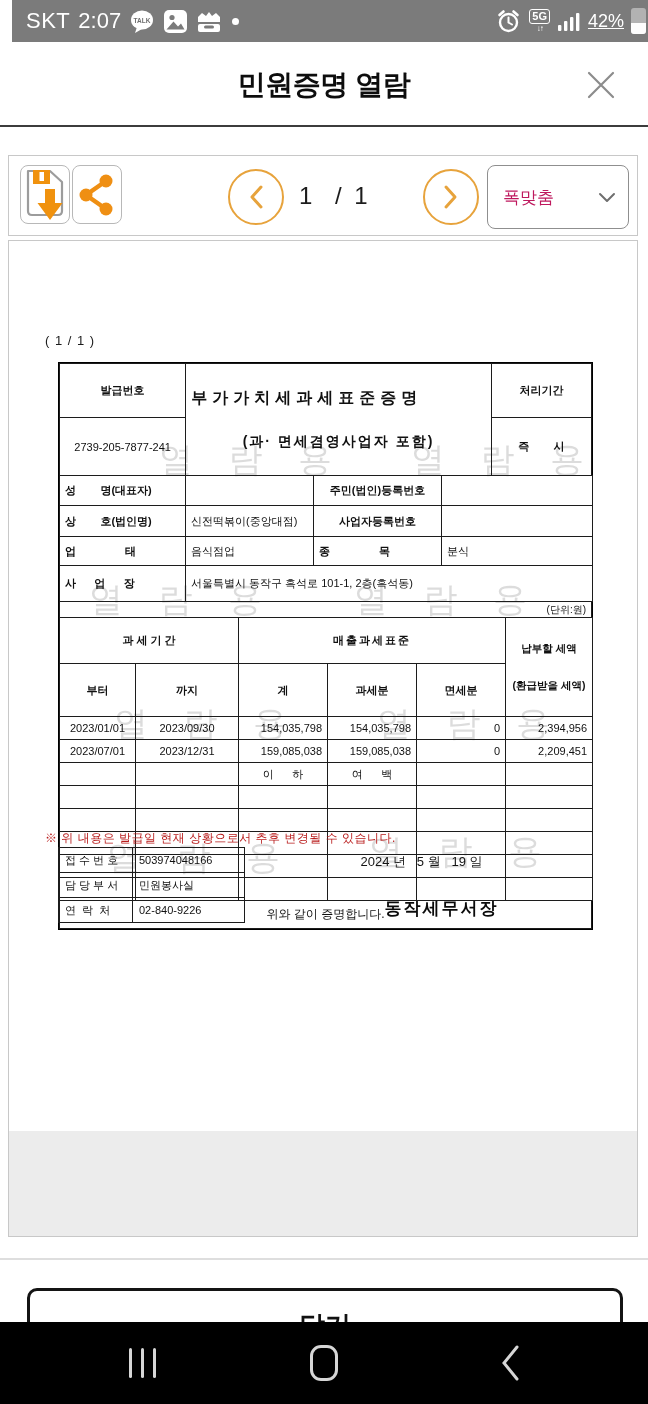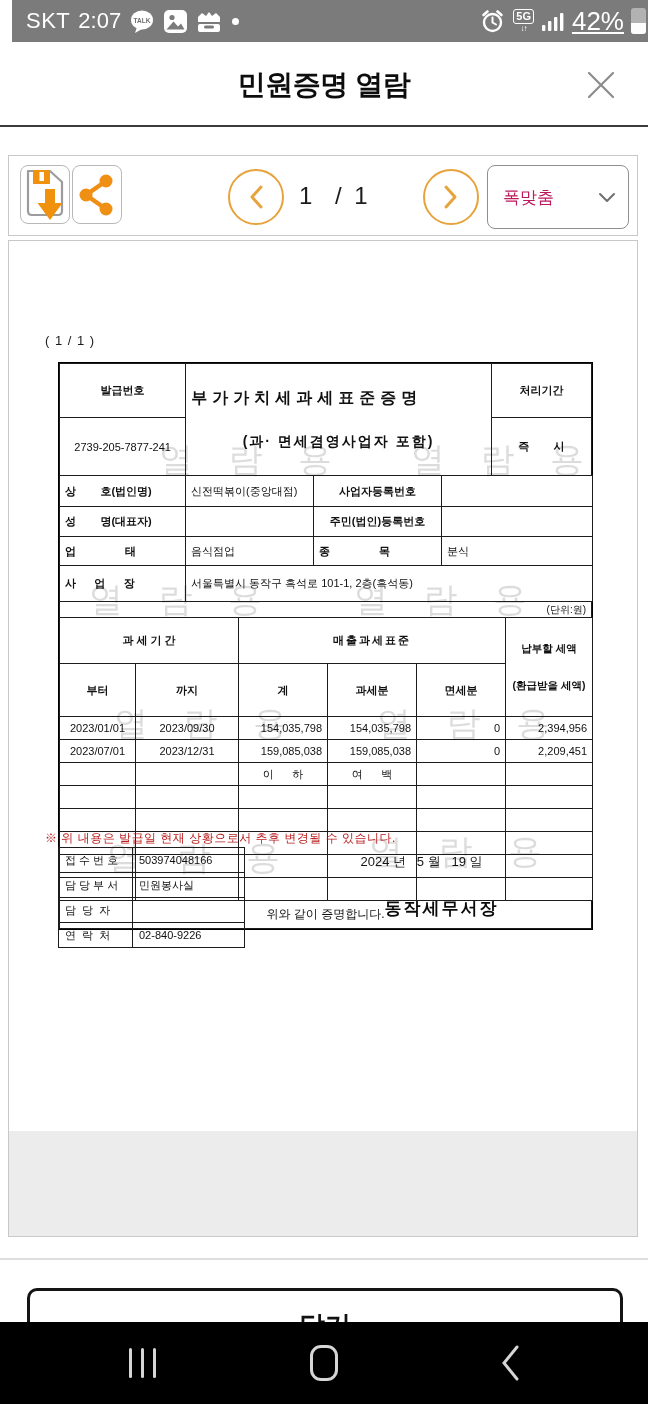--- a/index.html
+++ b/index.html
@@ -14,21 +14,21 @@
   .sb-left{display:flex;align-items:center;gap:8px;}
   .sb-carrier{font-size:22px;letter-spacing:.5px;}
   .sb-time{font-size:22px;}
   .sb-ico{display:inline-flex;align-items:center;justify-content:center;}
   .sb-dot{width:7px;height:7px;border-radius:50%;background:#fff;margin-left:2px;}
   .sb-right{margin-left:auto;display:flex;align-items:center;gap:7px;}
   .fiveg{display:flex;flex-direction:column;align-items:center;line-height:1;}
   .fiveg-box{border:1.5px solid #fff;border-radius:3px;font-size:11px;font-weight:bold;
     padding:1px 2px;letter-spacing:0;}
   .fiveg-arrows{font-size:8px;margin-top:1px;letter-spacing:-1px;}
-  .sb-batt-pct{font-size:26px;text-decoration:underline;}
+  .sb-batt-pct{font-size:18px;text-decoration:underline;}
   .battery{width:15px;height:26px;border-radius:3px;background:rgba(255,255,255,.42);
     position:relative;overflow:hidden;}
   .battery-fill{position:absolute;left:0;right:0;bottom:0;height:42%;background:#fdfdfd;}
   
   .app-header{position:absolute;left:0;top:42px;width:648px;height:85px;background:#fff;
     border-bottom:2px solid #3c3c3c;box-sizing:border-box;}
   .app-title{position:absolute;left:0;right:0;top:0;height:85px;line-height:85px;
     text-align:center;font-size:28px;font-weight:bold;color:#0d0d0d;letter-spacing:-.5px;}
   .hdr-close{position:absolute;right:30px;top:26px;width:34px;height:34px;cursor:pointer;}
   
@@ -241,30 +241,30 @@
       </table>
 
     <table>
       <colgroup>
           <col style="width:126px">
           <col style="width:128px">
           <col style="width:128px">
           <col style="width:151px">
         </colgroup>
       <tbody>
-          <tr style="height:31px">
+          <tr style="height:30px">
+        <td class="lbl">성        명(대표자)</td>
+        <td></td>
+        <td class="lbl ctr">주민(법인)등록번호</td>
+        <td></td>
+      </tr>
+      <tr style="height:31px">
         <td class="lbl">상        호(법인명)</td>
         <td>신전떡볶이(중앙대점)</td>
         <td class="lbl ctr">사업자등록번호</td>
-        <td></td>
-      </tr>
-      <tr style="height:30px">
-        <td class="lbl">성        명(대표자)</td>
-        <td></td>
-        <td class="lbl ctr">주민(법인)등록번호</td>
         <td></td>
       </tr>
       <tr style="height:29px">
         <td class="lbl">업                태</td>
         <td>음식점업</td>
         <td class="lbl">종                목</td>
         <td>분식</td>
       </tr>
       <tr style="height:36px">
         <td class="lbl">사      업      장</td>
@@ -392,24 +392,20 @@
     <tbody>
         <tr>
       <td>접 수 번 호</td>
       <td>503974048166</td>
     </tr>
     <tr>
       <td>담 당 부 서</td>
       <td>민원봉사실</td>
     </tr>
     <tr>
-      <td>담  당  자</td>
-      <td></td>
-    </tr>
-    <tr>
       <td>연  락  처</td>
       <td>02-840-9226</td>
     </tr>
   </tbody>
     </table>
 
   <div class="issue-date">2024 년   5 월   19 일</div>
   <div class="signer">동작세무서장</div>
 
   <div class="page-gray"></div>

